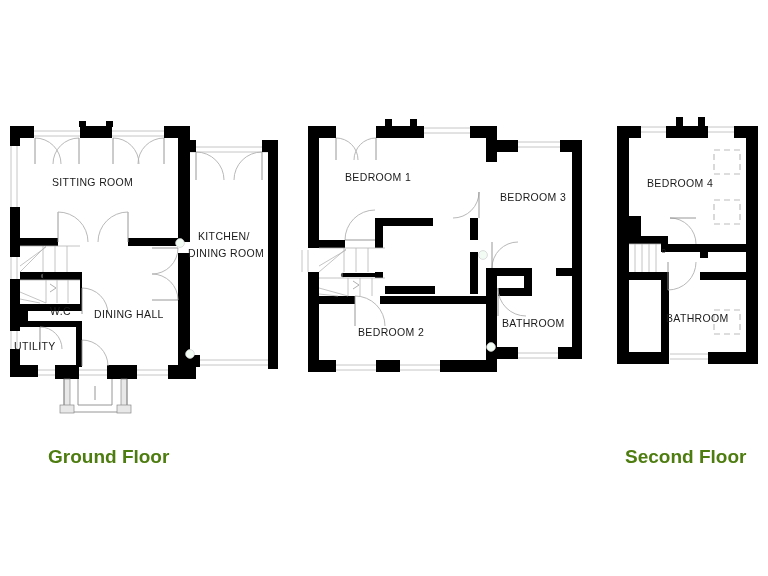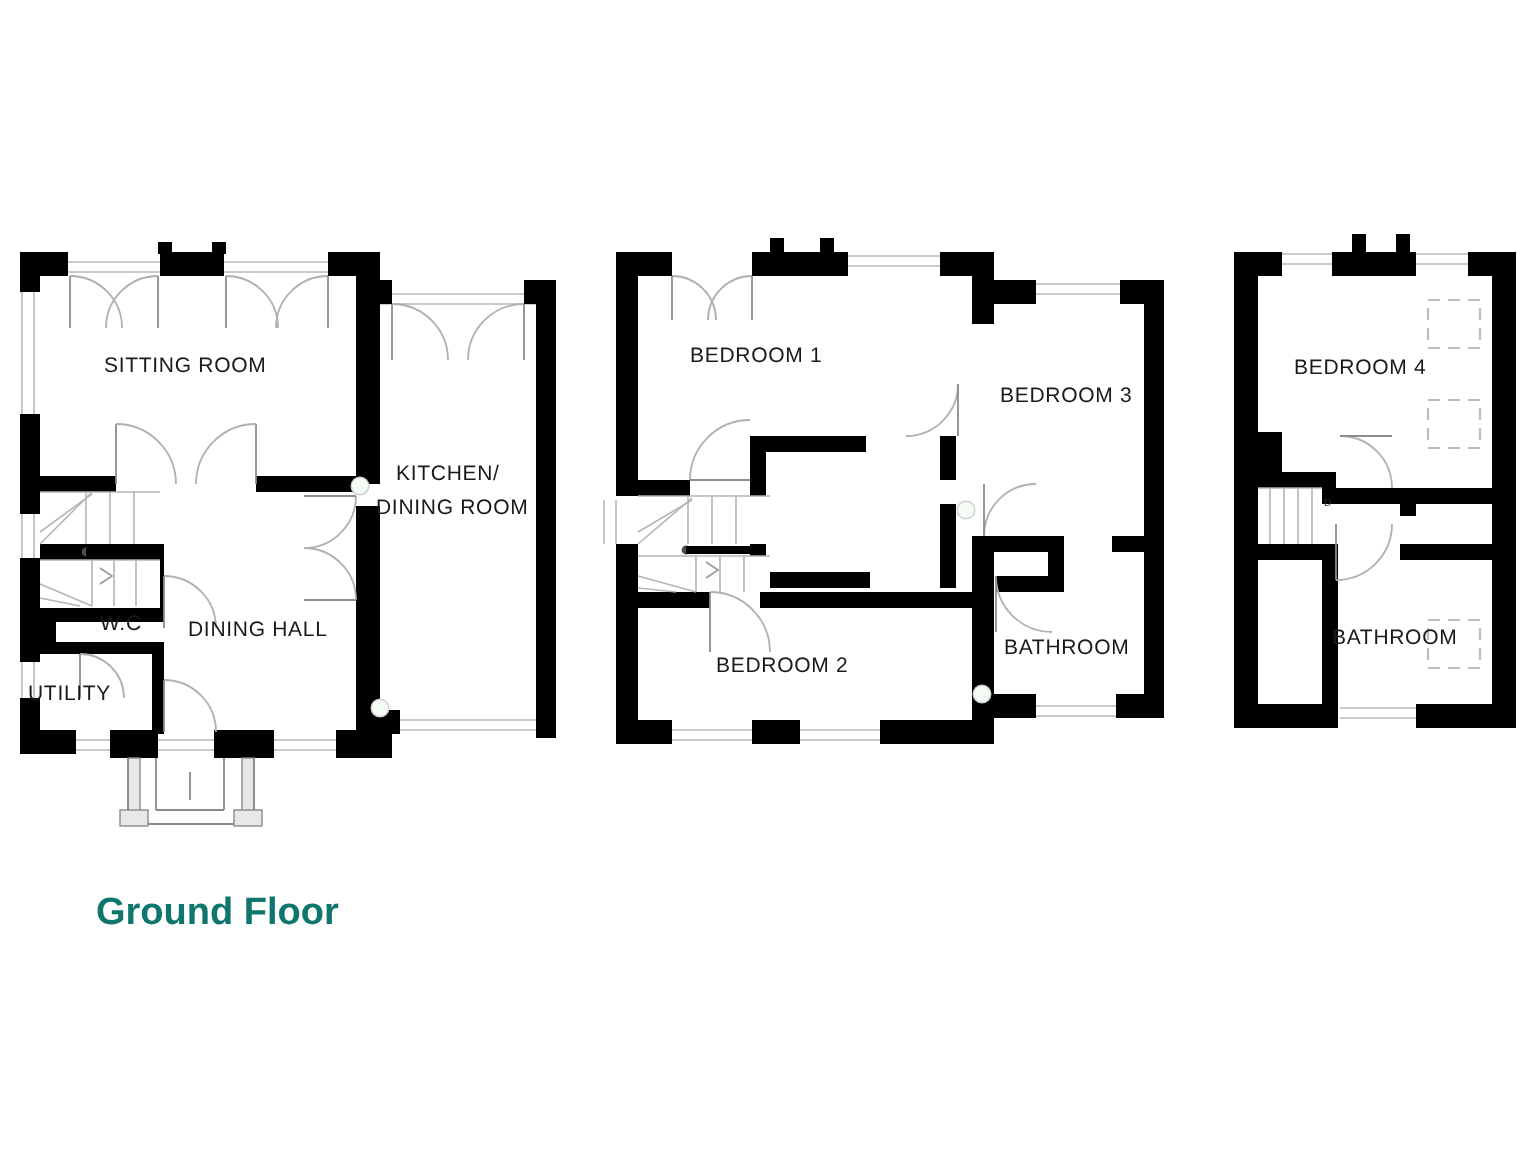--- a/index.html
+++ b/index.html
@@ -49,21 +49,21 @@
     left: 0;
     top: 440px;
     width: 768px;
     height: 40px;
   }
   .floor-title {
     position: absolute;
     font-family: "Liberation Sans", sans-serif;
     font-size: 19px;
     font-weight: bold;
-    color: #0f766e;
+    color: #4d7c0f;
     white-space: nowrap;
   }
   #title-ground { left: 48px;  top: 6px; }
   #title-first  { left: 392px; top: 6px; }
   #title-second { left: 625px; top: 6px; }
 </style>
 </head>
 <body>
 
 <div id="page">
@@ -377,15 +377,16 @@
       </g>
 
       <text class="roomlabel" x="647" y="187">BEDROOM 4</text>
       <text class="roomlabel" x="666" y="322">BATHROOM</text>
     </g>
 
   </svg>
 
   <div class="floor-titles">
     <div class="floor-title" id="title-ground">Ground Floor</div>
+    <div class="floor-title" id="title-second">Second Floor</div>
   </div>
 
 </div>
 
 </body></html>

